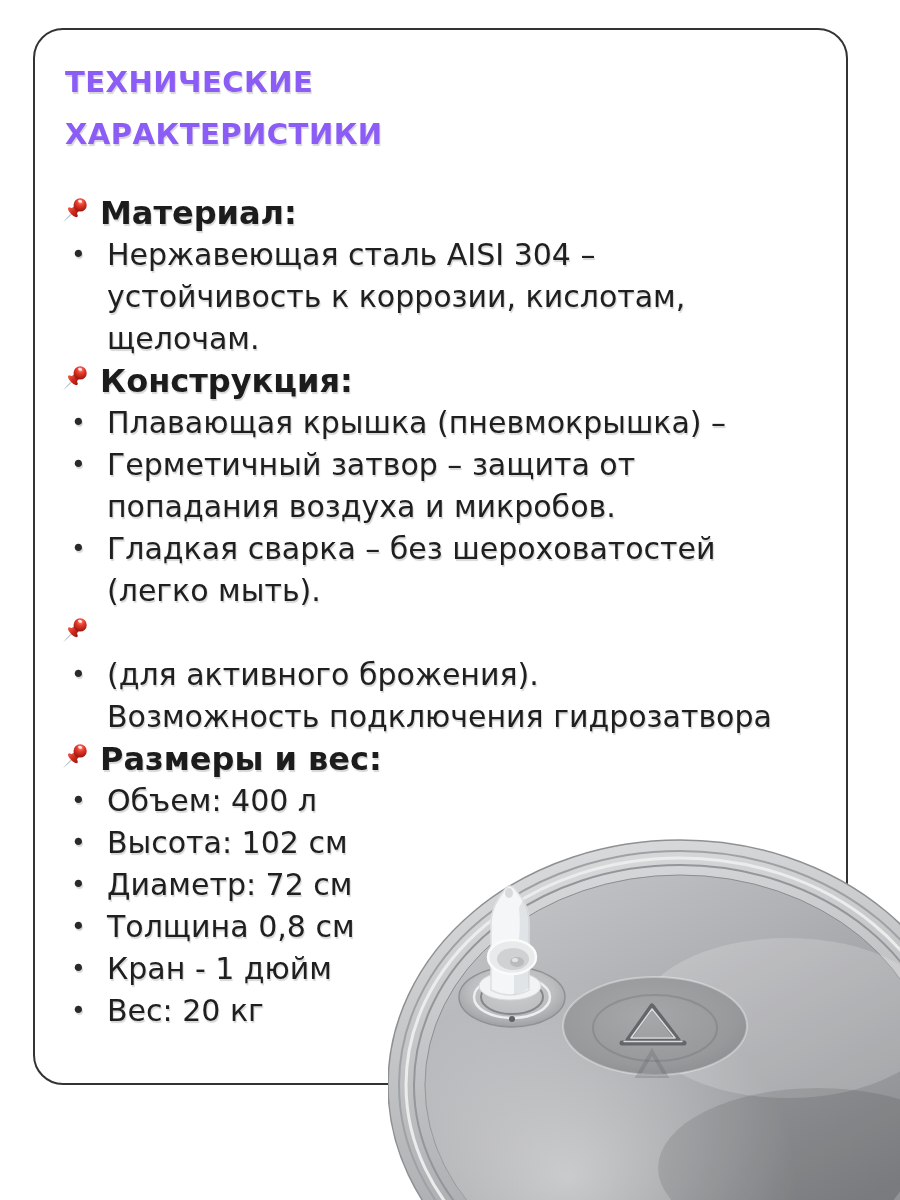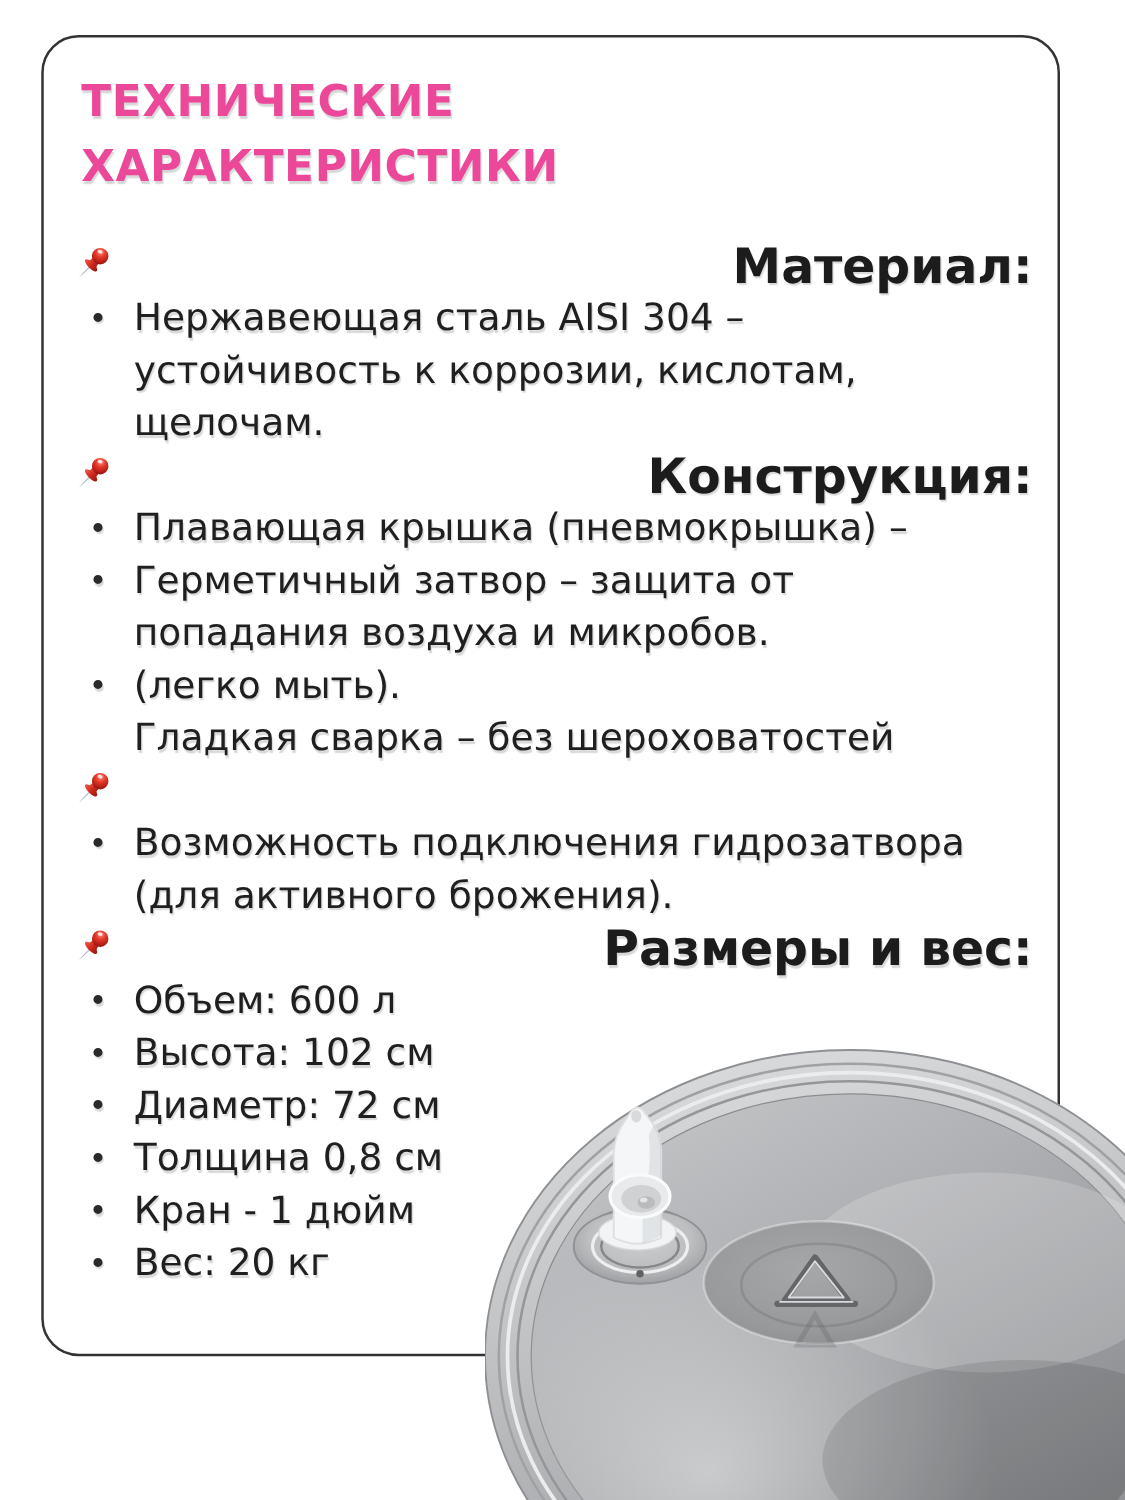--- a/index.html
+++ b/index.html
@@ -12,28 +12,28 @@
   .card{
     position:absolute;left:33px;top:28px;width:815px;height:1057px;
     border:2px solid #333333;border-radius:30px;background:#ffffff;
     z-index:1;box-sizing:border-box;
   }
   .content{
     position:absolute;left:23px;top:26px;right:20px;
     text-shadow:1px 2px 1px rgba(0,0,0,0.16);
   }
   .title{
-    margin-left:7px;font-size:35px;font-weight:bold;line-height:52px;
-    letter-spacing:0.5px;color:#ec4899;
+    margin-left:7px;font-size:29px;font-weight:bold;line-height:52px;
+    letter-spacing:0.5px;color:#8b5cf6;
   }
   .title span{display:block}
   .sections{margin-top:32px}
   .sec-header{
     display:flex;align-items:center;gap:8px;height:42px;
-    font-size:39px;font-weight:bold;color:#1c1c1c;justify-content:space-between;
+    font-size:32px;font-weight:bold;color:#1c1c1c;
   }
   .pin{width:34px;height:34px;flex:0 0 34px;margin-top:-2px}
   .pin svg{width:34px;height:34px;display:block}
   .bullet{display:flex;align-items:flex-start;font-size:30px;line-height:42px}
   .dot{
     width:49px;flex:0 0 49px;box-sizing:border-box;padding-left:13px;
     font-size:25px;color:#2a2a2a;
   }
   .btext{flex:1;min-width:0}
   .btext .line{display:block;white-space:nowrap}
@@ -145,62 +145,62 @@
         <div class="bullet">
           <span class="dot">•</span>
           <div class="btext">
             <span class="line">Герметичный затвор – защита от</span>
             <span class="line">попадания воздуха и микробов.</span>
           </div>
         </div>
         <div class="bullet">
           <span class="dot">•</span>
           <div class="btext">
+            <span class="line">Гладкая сварка – без шероховатостей</span>
             <span class="line">(легко мыть).</span>
-            <span class="line">Гладкая сварка – без шероховатостей</span>
-          </div>
-        </div>
-        <div class="sec-header">
-          <span class="pin">
-    <svg viewBox="0 0 36 36">
-      <g transform="rotate(45 18 16)">
-        <path d="M17.1,21 L18.9,21 L18.1,34 Z" fill="url(#needleG)"></path>
-        <path d="M14.6,12.5 Q14.8,16.5 12.6,18.8 L23.4,18.8 Q21.2,16.5 21.4,12.5 Z" fill="url(#pinBodyG)"></path>
-        <ellipse cx="18" cy="19.2" rx="6.9" ry="2.6" fill="url(#pinBodyG)"></ellipse>
-        <circle cx="18" cy="8.3" r="7" fill="url(#pinHeadG)"></circle>
-        <ellipse cx="15.2" cy="5.6" rx="2.2" ry="1.5" fill="rgba(255,255,255,0.8)" transform="rotate(-25 15.2 5.6)"></ellipse>
-      </g>
-    </svg>
-  </span>
-        </div>
-        <div class="bullet">
-          <span class="dot">•</span>
-          <div class="btext">
+          </div>
+        </div>
+        <div class="sec-header">
+          <span class="pin">
+    <svg viewBox="0 0 36 36">
+      <g transform="rotate(45 18 16)">
+        <path d="M17.1,21 L18.9,21 L18.1,34 Z" fill="url(#needleG)"></path>
+        <path d="M14.6,12.5 Q14.8,16.5 12.6,18.8 L23.4,18.8 Q21.2,16.5 21.4,12.5 Z" fill="url(#pinBodyG)"></path>
+        <ellipse cx="18" cy="19.2" rx="6.9" ry="2.6" fill="url(#pinBodyG)"></ellipse>
+        <circle cx="18" cy="8.3" r="7" fill="url(#pinHeadG)"></circle>
+        <ellipse cx="15.2" cy="5.6" rx="2.2" ry="1.5" fill="rgba(255,255,255,0.8)" transform="rotate(-25 15.2 5.6)"></ellipse>
+      </g>
+    </svg>
+  </span>
+        </div>
+        <div class="bullet">
+          <span class="dot">•</span>
+          <div class="btext">
+            <span class="line">(для активного брожения).</span>
             <span class="line">Возможность подключения гидрозатвора</span>
-            <span class="line">(для активного брожения).</span>
           </div>
         </div>
         <div class="sec-header">
           <span class="pin">
     <svg viewBox="0 0 36 36">
       <g transform="rotate(45 18 16)">
         <path d="M17.1,21 L18.9,21 L18.1,34 Z" fill="url(#needleG)"></path>
         <path d="M14.6,12.5 Q14.8,16.5 12.6,18.8 L23.4,18.8 Q21.2,16.5 21.4,12.5 Z" fill="url(#pinBodyG)"></path>
         <ellipse cx="18" cy="19.2" rx="6.9" ry="2.6" fill="url(#pinBodyG)"></ellipse>
         <circle cx="18" cy="8.3" r="7" fill="url(#pinHeadG)"></circle>
         <ellipse cx="15.2" cy="5.6" rx="2.2" ry="1.5" fill="rgba(255,255,255,0.8)" transform="rotate(-25 15.2 5.6)"></ellipse>
       </g>
     </svg>
   </span>
           <span>Размеры и вес:</span>
         </div>
         <div class="bullet">
           <span class="dot">•</span>
           <div class="btext">
-            <span class="line">Объем: 600 л</span>
+            <span class="line">Объем: 400 л</span>
           </div>
         </div>
         <div class="bullet">
           <span class="dot">•</span>
           <div class="btext">
             <span class="line">Высота: 102 см</span>
           </div>
         </div>
         <div class="bullet">
           <span class="dot">•</span>

